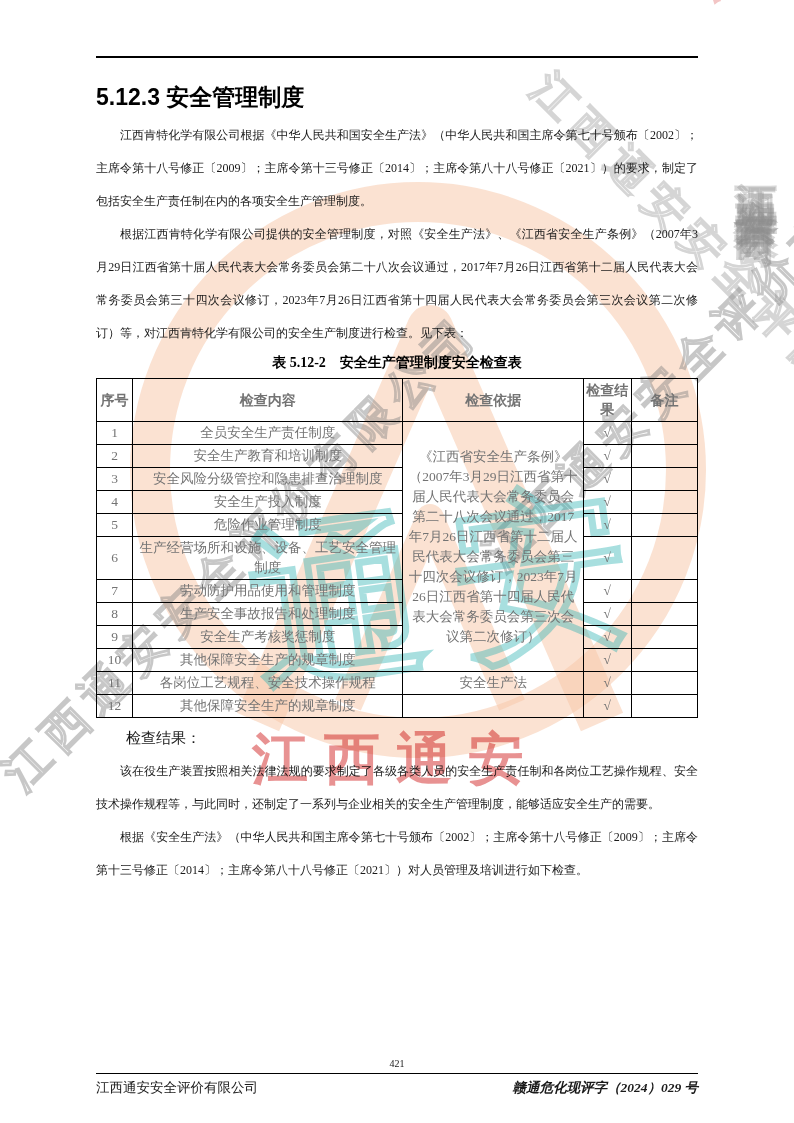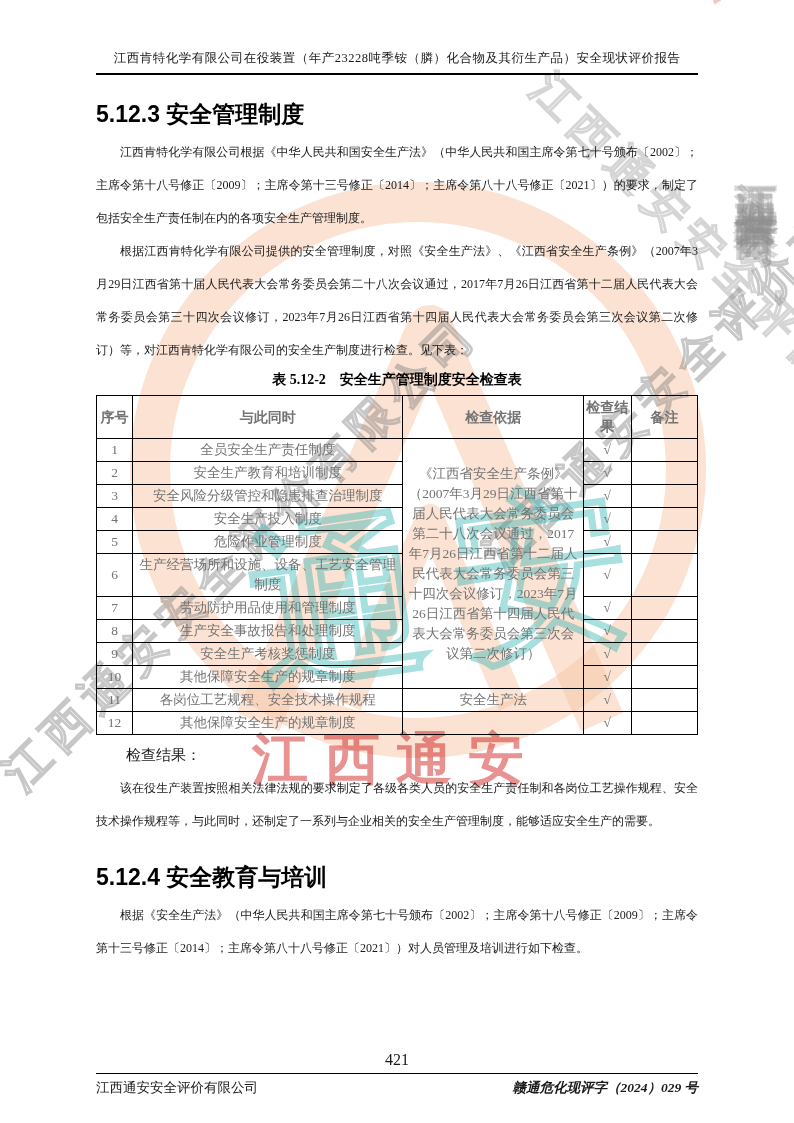--- a/index.html
+++ b/index.html
@@ -100,21 +100,21 @@
     text-indent:2em;
   }
   .label-para{
     font-size:15px;
     line-height:33px;
     text-indent:2em;
     margin:4px 0 0 0;
   }
   
   .footer{position:absolute;left:96px;right:96px;bottom:26px;z-index:1;}
-  .page-number{text-align:center;font-size:16px;margin-bottom:4px;}
+  .page-number{text-align:center;font-size:10px;margin-bottom:4px;}
   .footer-rule{border:0;border-top:1.5px solid #000;margin:0 0 5px 0;}
   .footer-row{display:flex;justify-content:space-between;font-size:13.5px;}
   .footer-right{font-weight:bold;font-style:italic;}
 </style>
 </head>
 <body>
 
 <div class="page">
 
   <svg class="wm wm-emblem" width="794" height="1123" viewBox="0 0 794 1123">
@@ -130,42 +130,41 @@
   <div class="wm wm-outline" style="left:560px;top:60px;font-size:44px;transform:rotate(45deg);transform-origin:left top;-webkit-text-stroke-color:rgba(150,150,150,0.4);">江西通安安全评价有限公司</div>
   <div class="wm wm-outline" style="left:680px;top:-30px;font-size:44px;transform:rotate(-45deg);transform-origin:left top;-webkit-text-stroke-color:rgba(220,90,90,0.35);">江西通安安全评价有限公司</div>
   <div class="wm wm-outline" style="left:728px;top:150px;font-size:42px;writing-mode:vertical-rl;-webkit-text-stroke-color:rgba(140,140,140,0.35);letter-spacing:4px;">江西通安安全评价有限公司</div>
 
   <div class="wm wm-cyan" style="left:250px;top:470px;">通安</div>
 
   <div class="wm wm-stamp" style="left:252px;top:722px;">江西通安</div>
 
   <div class="content">
 
-    <div class="doc-header-title">江西肯特化学有限公司在役装置（年产23228吨季铵（膦）化合物及其衍生产品）安全现状评价报告</div>
     <hr class="doc-header-rule">
 
     <div class="section-heading">5.12.3 安全管理制度</div>
 
     <p class="body-para">江西肯特化学有限公司根据《中华人民共和国安全生产法》（中华人民共和国主席令第七十号颁布〔2002〕；主席令第十八号修正〔2009〕；主席令第十三号修正〔2014〕；主席令第八十八号修正〔2021〕）的要求，制定了包括安全生产责任制在内的各项安全生产管理制度。</p>
     <p class="body-para">根据江西肯特化学有限公司提供的安全管理制度，对照《安全生产法》、《江西省安全生产条例》（2007年3月29日江西省第十届人民代表大会常务委员会第二十八次会议通过，2017年7月26日江西省第十二届人民代表大会常务委员会第三十四次会议修订，2023年7月26日江西省第十四届人民代表大会常务委员会第三次会议第二次修订）等，对江西肯特化学有限公司的安全生产制度进行检查。见下表：</p>
 
     <div class="table-caption">表 5.12-2　安全生产管理制度安全检查表</div>
 
     <table class="check-table">
       <colgroup>
         <col style="width:6%">
           <col style="width:45%">
           <col style="width:30%">
         <col style="width:8%">
           <col style="width:11%">
       </colgroup>
       <thead>
         <tr>
           <th>序号</th>
-          <th>与此同时</th>
+          <th>检查内容</th>
           <th>检查依据</th>
           <th>检查结果</th>
           <th>备注</th>
         </tr>
       </thead>
       <tbody>
         <tr>
           <td>1</td>
           <td>全员安全生产责任制度</td>
           <td class="cell-basis" rowspan="10">《江西省安全生产条例》（2007年3月29日江西省第十届人民代表大会常务委员会第二十八次会议通过，2017年7月26日江西省第十二届人民代表大会常务委员会第三十四次会议修订，2023年7月26日江西省第十四届人民代表大会常务委员会第三次会议第二次修订）</td>
@@ -239,21 +238,20 @@
           <td class="cell-basis"></td>
           <td>√</td>
           <td></td>
         </tr>
       </tbody>
     </table>
 
     <p class="label-para">检查结果：</p>
     <p class="body-para">该在役生产装置按照相关法律法规的要求制定了各级各类人员的安全生产责任制和各岗位工艺操作规程、安全技术操作规程等，与此同时，还制定了一系列与企业相关的安全生产管理制度，能够适应安全生产的需要。</p>
 
-    <div class="section-heading">5.12.4 安全教育与培训</div>
     <p class="body-para">根据《安全生产法》（中华人民共和国主席令第七十号颁布〔2002〕；主席令第十八号修正〔2009〕；主席令第十三号修正〔2014〕；主席令第八十八号修正〔2021〕）对人员管理及培训进行如下检查。</p>
 
   </div>
 
   <div class="footer">
     <div class="page-number">421</div>
     <hr class="footer-rule">
     <div class="footer-row">
       <span class="footer-left">江西通安安全评价有限公司</span>
       <span class="footer-right">赣通危化现评字（2024）029 号</span>

